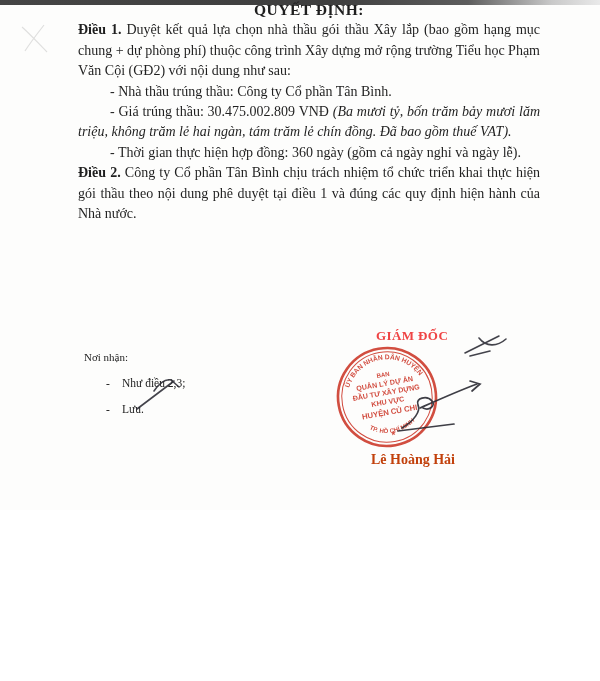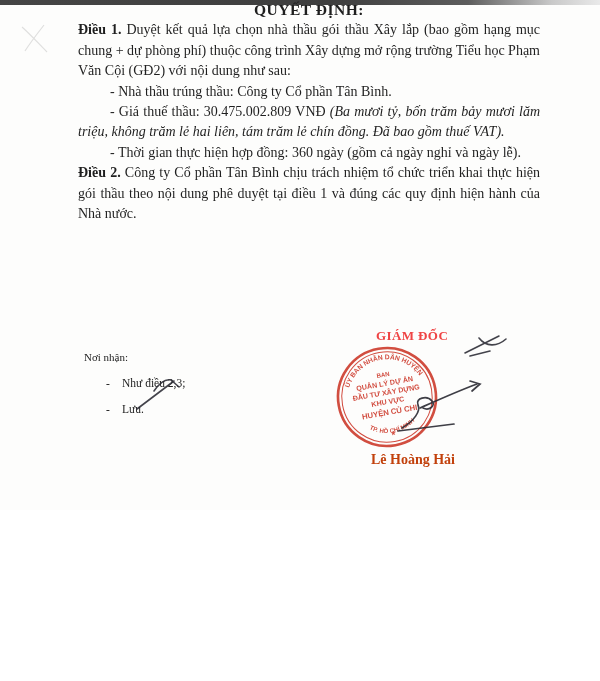--- a/index.html
+++ b/index.html
@@ -65,21 +65,21 @@
 
   <div class="top-edge"></div>
 
   <div class="content">
     <p class="title">QUYẾT ĐỊNH:</p>
 
     <p class="art"><span class="lead">Điều 1.</span><span> Duyệt kết quả lựa chọn nhà thầu gói thầu Xây lắp (bao gồm hạng mục chung + dự phòng phí) thuộc công trình Xây dựng mở rộng trường Tiểu học Phạm Văn Cội (GĐ2) với nội dung như sau:</span></p>
 
     <p class="bullet b1">- Nhà thầu trúng thầu: Công ty Cổ phần Tân Bình.</p>
 
-    <p class="bullet"><span>- Giá thuế thầu: 30.475.002.809 VNĐ </span><span class="it">(Ba mươi tỷ, bốn trăm bảy mươi lăm triệu, không trăm lẻ hai liên, tám trăm lẻ chín đồng. Đã bao gồm thuế VAT).</span></p>
+    <p class="bullet"><span>- Giá trúng thầu: 30.475.002.809 VNĐ </span><span class="it">(Ba mươi tỷ, bốn trăm bảy mươi lăm triệu, không trăm lẻ hai ngàn, tám trăm lẻ chín đồng. Đã bao gồm thuế VAT).</span></p>
 
 
     <p class="bullet b4">- Thời gian thực hiện hợp đồng: 360 ngày (gồm cả ngày nghỉ và ngày lễ).</p>
 
     <p class="art a2"><span class="lead">Điều 2.</span><span> Công ty Cổ phần Tân Bình chịu trách nhiệm tổ chức triển khai thực hiện gói thầu theo nội dung phê duyệt tại điều 1 và đúng các quy định hiện hành của Nhà nước.</span></p>
 
   </div>
 
   <div class="recipients">
     <div class="rlabel">Nơi nhận:</div>

